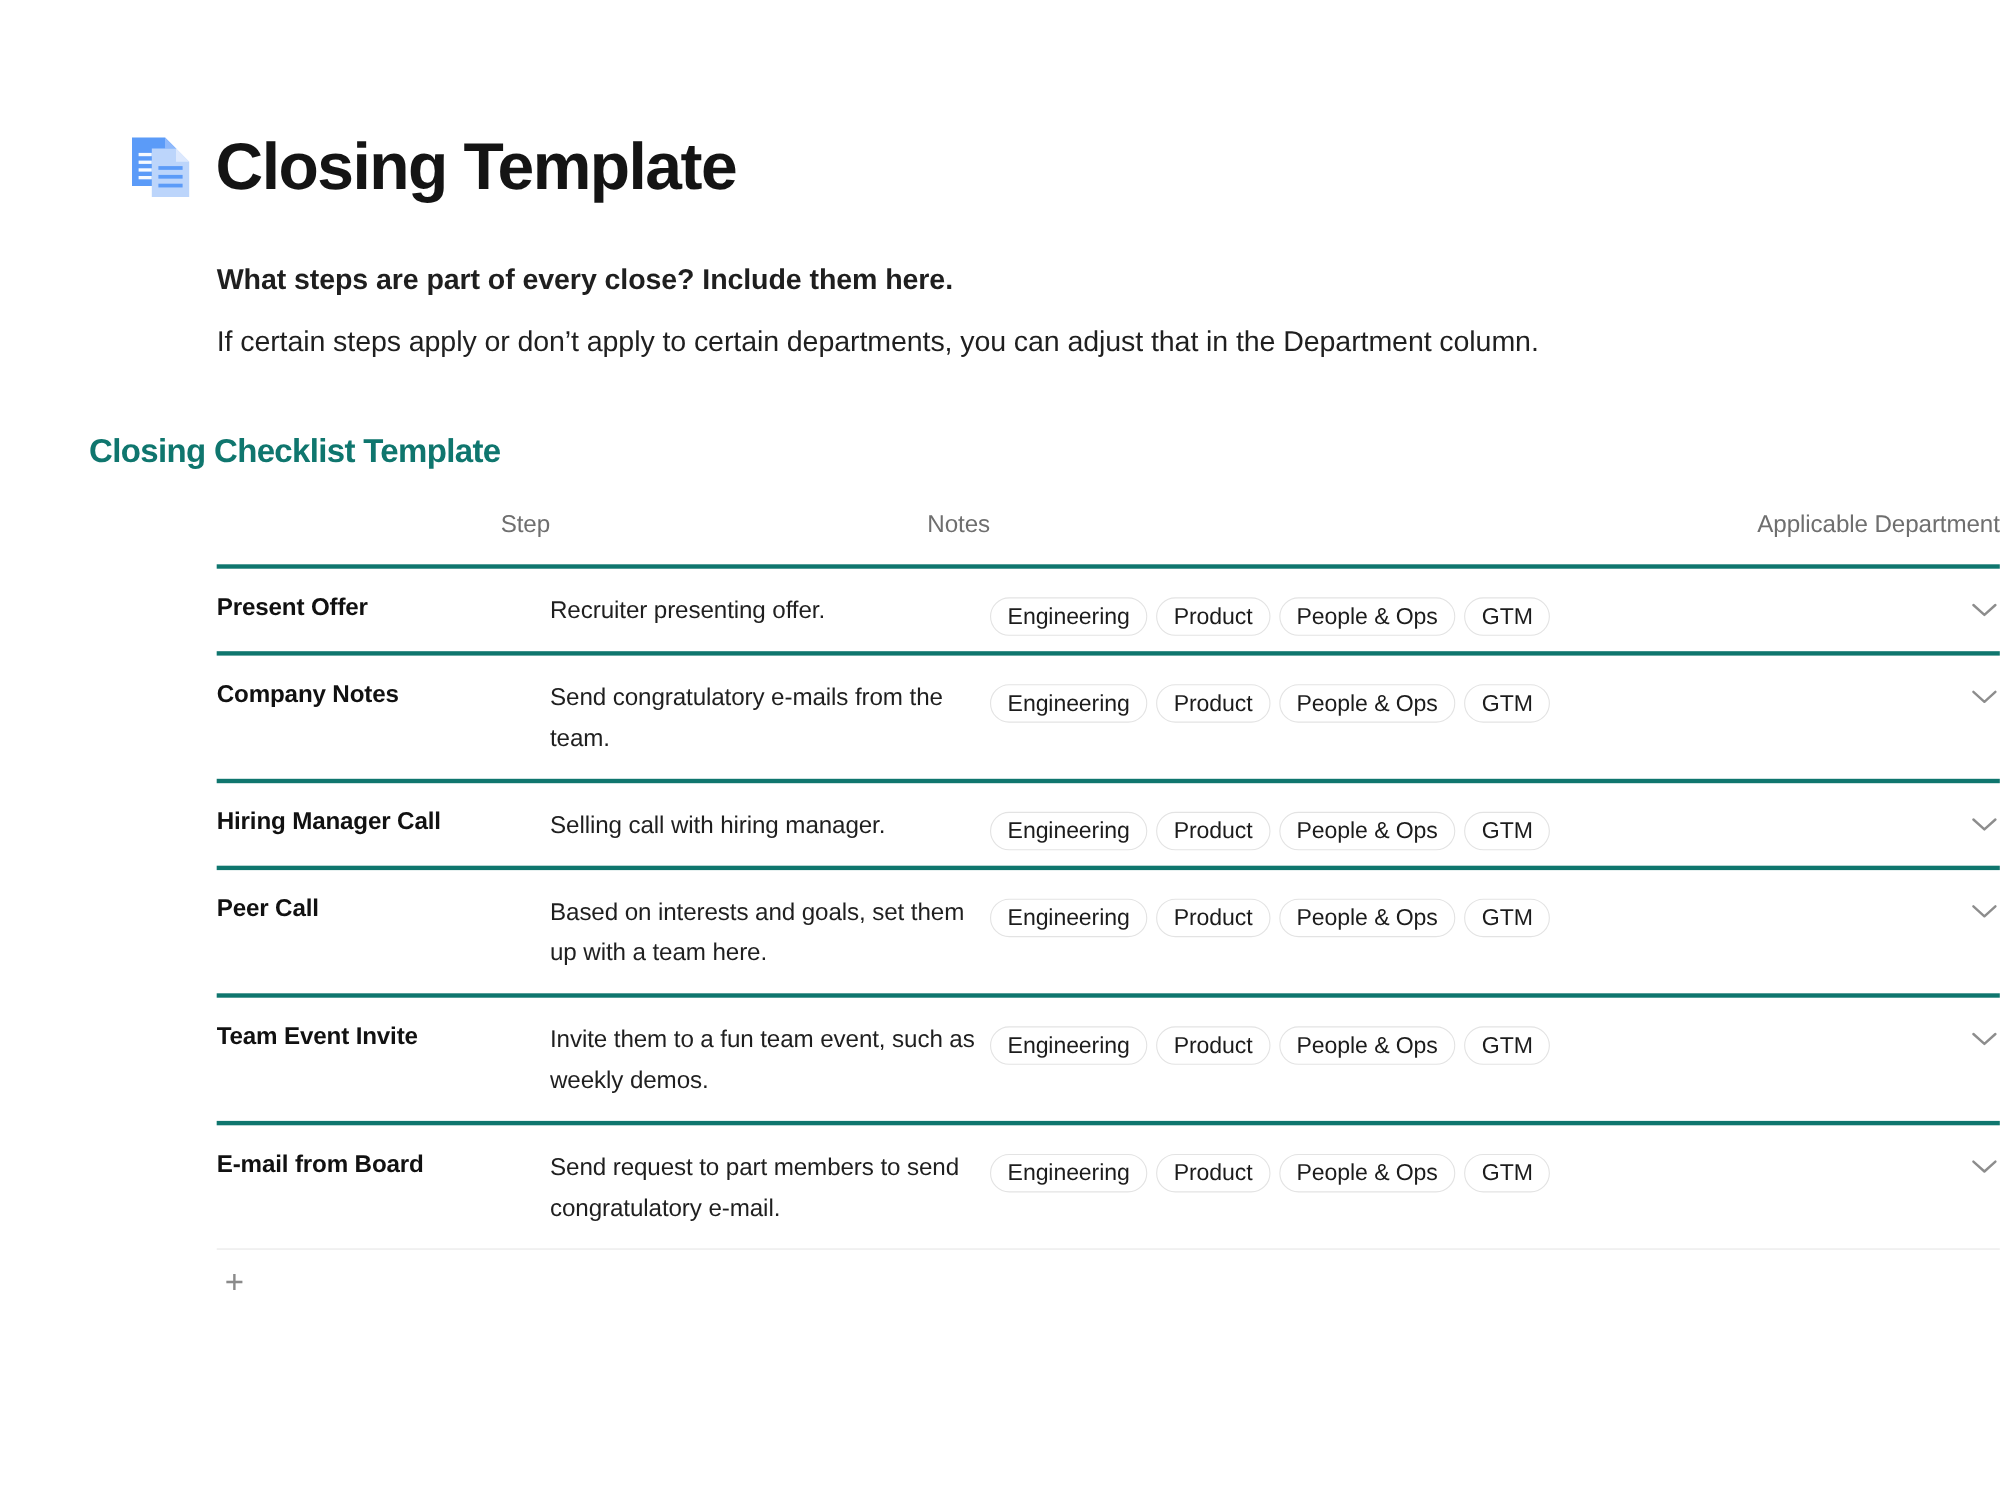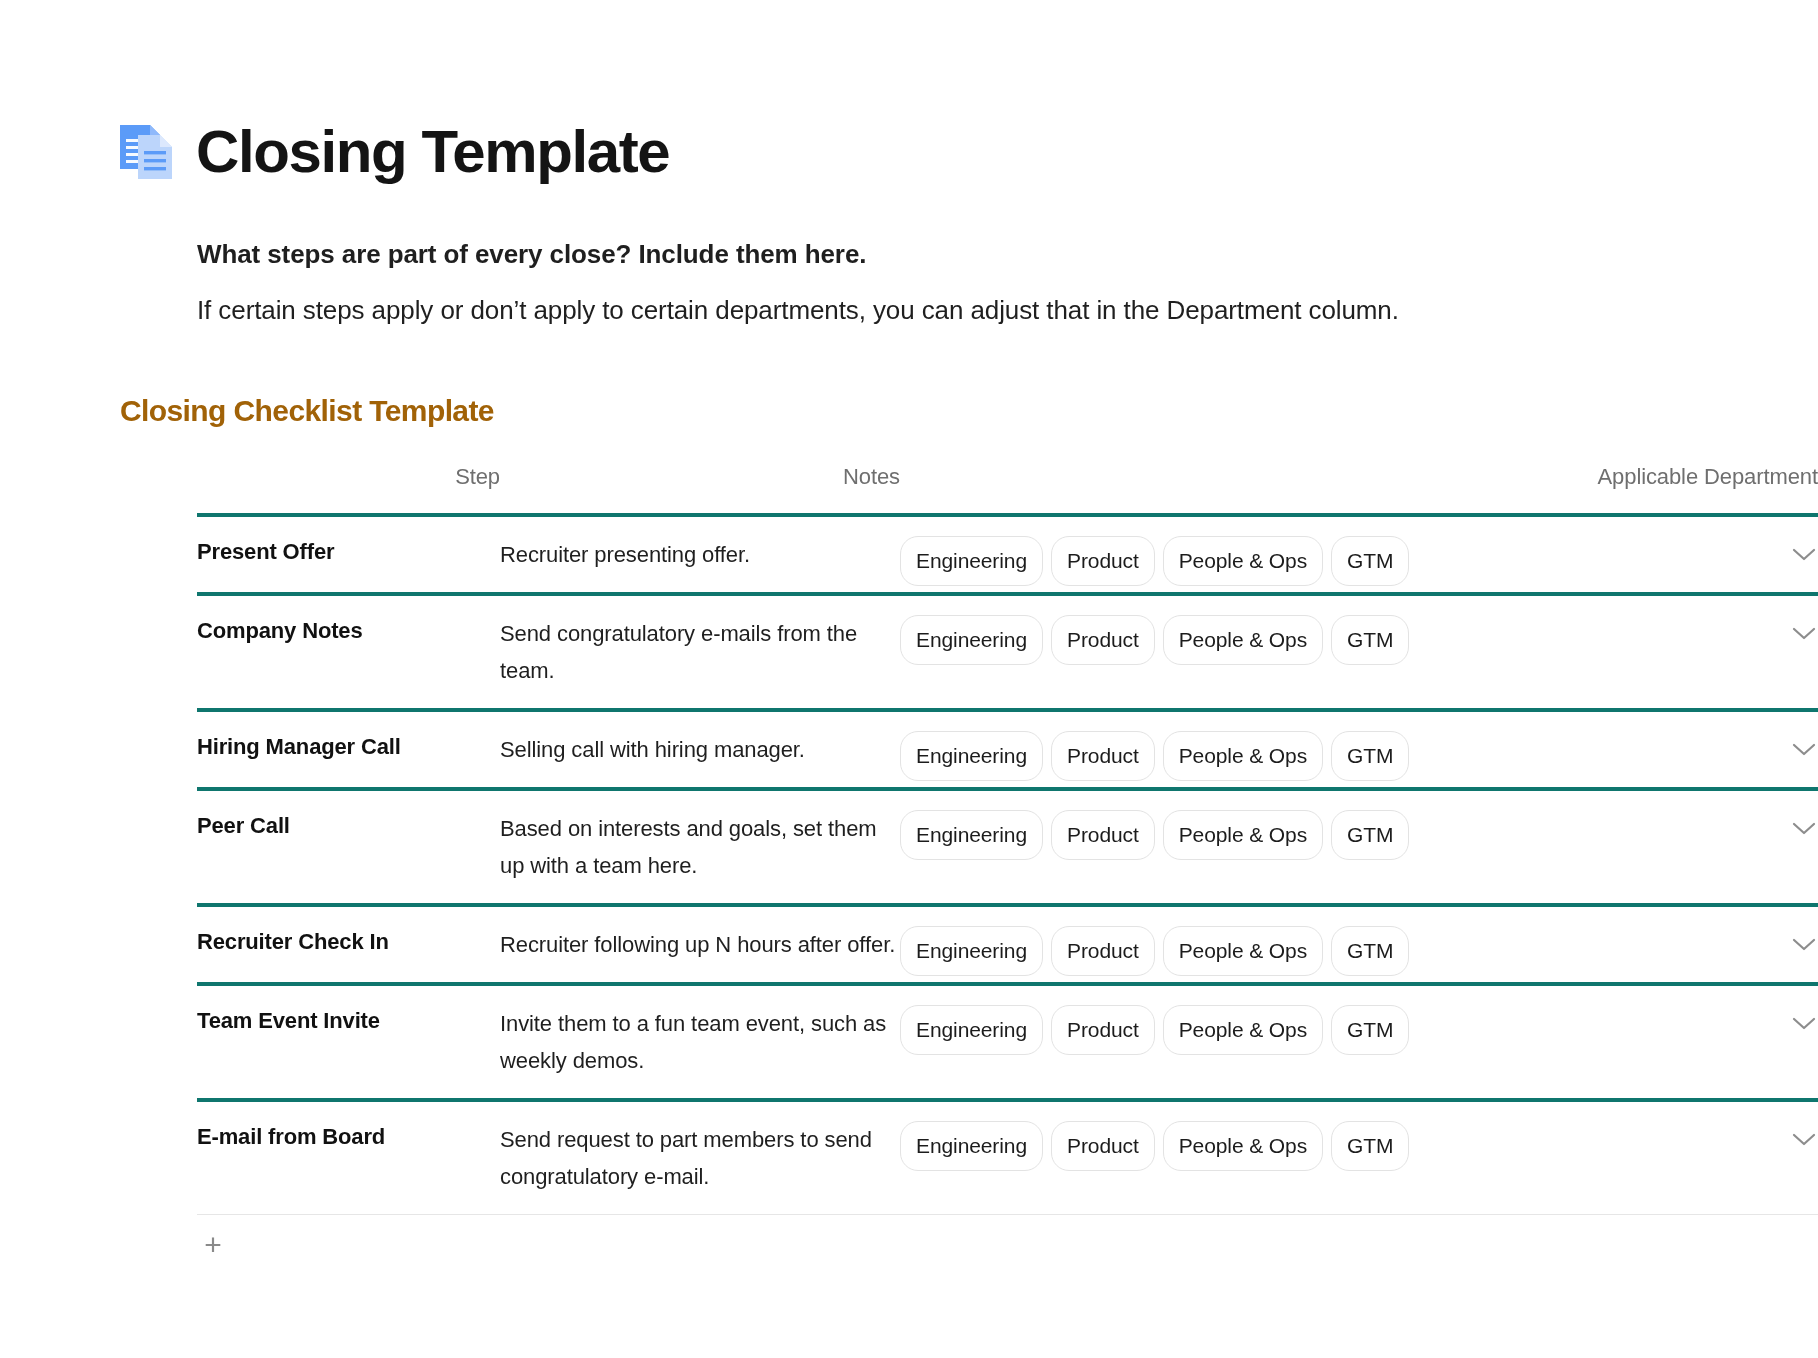--- a/index.html
+++ b/index.html
@@ -58,27 +58,27 @@
     color: #1f1f1f;
     padding-left: 197px;
     letter-spacing: -0.1px;
   }
   .para.p1 { margin-top: 46px; font-weight: bold; }
   .para.p2 { margin-top: 22px; }
 
   
   .section-heading {
     margin: 0;
-    padding-left: 120px;
+    padding-left: 81px;
     margin-top: 66px;
     font-size: 30px;
     line-height: 36px;
     font-weight: bold;
     letter-spacing: -0.6px;
-    color: #a16207;
+    color: #0f766e;
   }
 
   
   .table-wrap {
     margin-top: 34px;
     padding-left: 197px;
     padding-right: 0;
   }
   .ctable {
     width: 1621px;
@@ -140,21 +140,21 @@
     display: flex;
     flex-wrap: nowrap;
     gap: 8px;
     align-items: center;
     height: 37px;
   }
   .pill {
     display: inline-flex;
     align-items: center;
     justify-content: center;
-    height: 50px;
+    height: 35px;
     padding: 16px 15px;
     border: 1px solid #e3e3e3;
     border-radius: 18px;
     background: #ffffff;
     font-size: 21px;
     line-height: 1;
     color: #1c1c1c;
     white-space: nowrap;
     letter-spacing: -0.1px;
     box-sizing: border-box;
@@ -289,35 +289,20 @@
                 <span class="pill">Product</span>
                 <span class="pill">People &amp; Ops</span>
                 <span class="pill">GTM</span>
               </div>
             </td>
             <td class="cell-chev"><span class="chev"><svg width="24" height="14" viewBox="0 0 24 14" xmlns="http://www.w3.org/2000/svg">
                   <path d="M2 2 L12 11 L22 2" fill="none" stroke="#8d8d8d" stroke-width="2.2" stroke-linecap="round" stroke-linejoin="round"></path>
                 </svg></span></td>
           </tr>
           <tr>
-            <td class="cell-step">Recruiter Check In</td>
-            <td class="cell-notes">Recruiter following up N hours after offer.</td>
-            <td class="cell-dept">
-              <div class="pill-group">
-                <span class="pill">Engineering</span>
-                <span class="pill">Product</span>
-                <span class="pill">People &amp; Ops</span>
-                <span class="pill">GTM</span>
-              </div>
-            </td>
-            <td class="cell-chev"><span class="chev"><svg width="24" height="14" viewBox="0 0 24 14" xmlns="http://www.w3.org/2000/svg">
-                  <path d="M2 2 L12 11 L22 2" fill="none" stroke="#8d8d8d" stroke-width="2.2" stroke-linecap="round" stroke-linejoin="round"></path>
-                </svg></span></td>
-          </tr>
-          <tr>
             <td class="cell-step">Team Event Invite</td>
             <td class="cell-notes">Invite them to a fun team event, such as weekly demos.</td>
             <td class="cell-dept">
               <div class="pill-group">
                 <span class="pill">Engineering</span>
                 <span class="pill">Product</span>
                 <span class="pill">People &amp; Ops</span>
                 <span class="pill">GTM</span>
               </div>
             </td>

